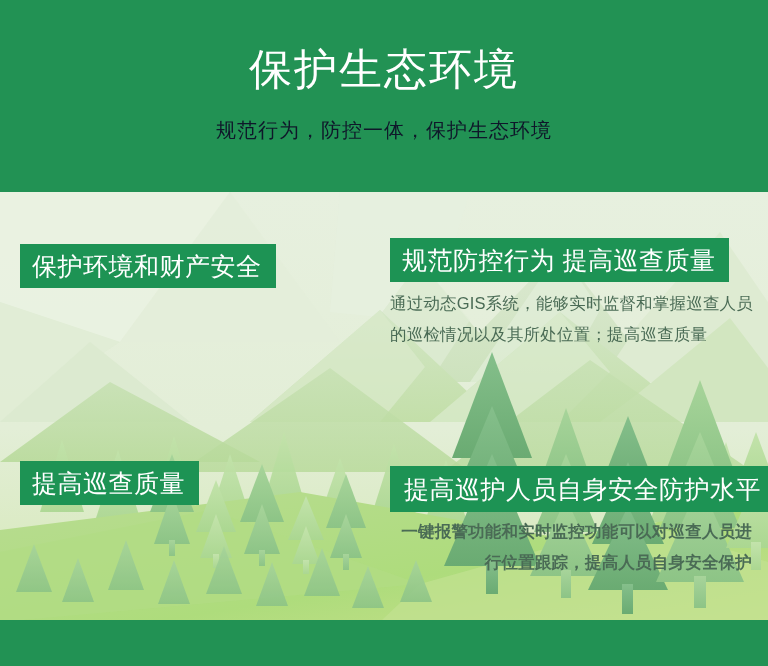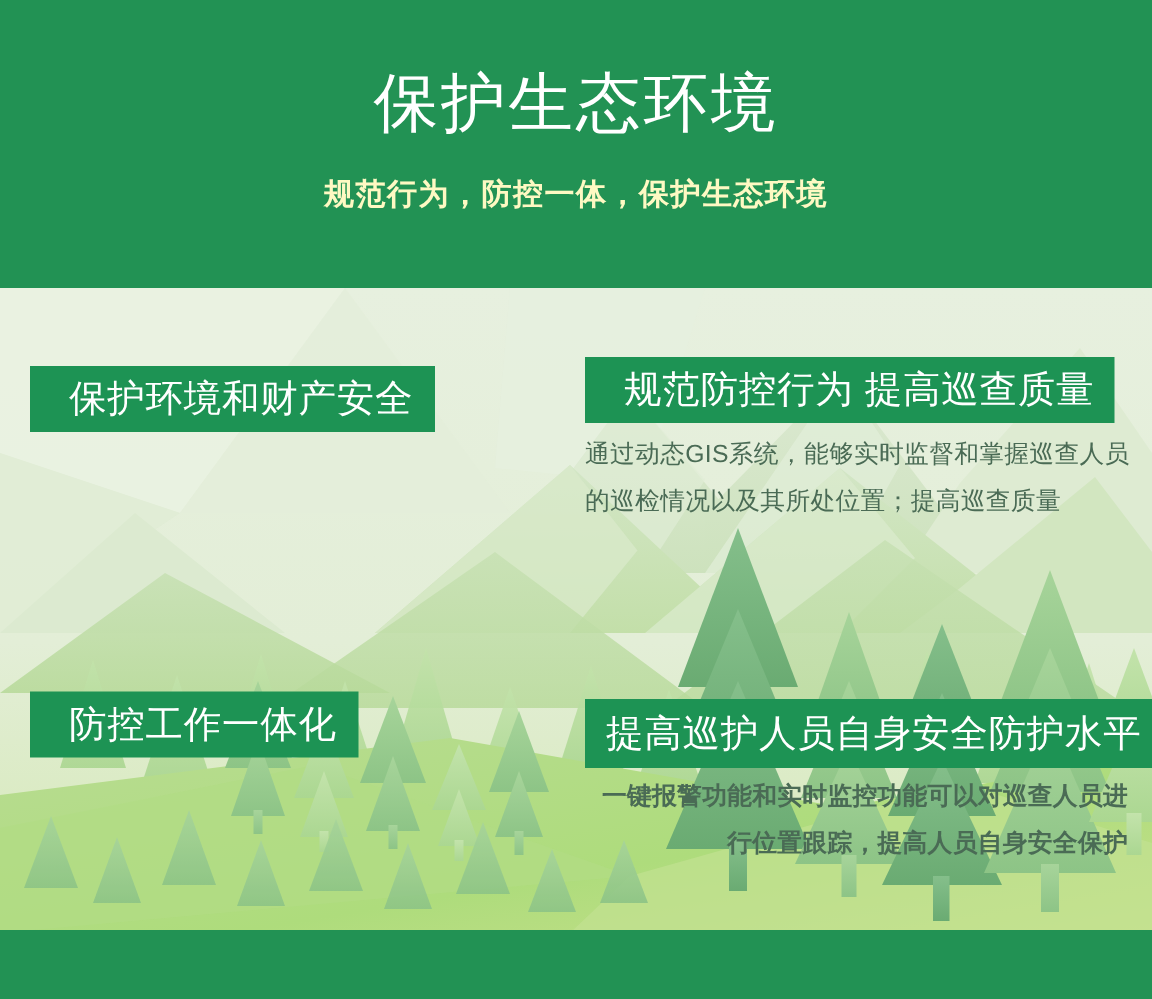--- a/index.html
+++ b/index.html
@@ -41,25 +41,25 @@
     letter-spacing: 2px;
     font-weight: 400;
     white-space: nowrap;
   }
   .header-subtitle {
     position: absolute;
     left: 0;
     top: 116px;
     width: 768px;
     text-align: center;
-    color: #fef9c3;
+    color: #0f172a;
     font-size: 20px;
     line-height: 28px;
     letter-spacing: 1px;
-    font-weight: 700;
+    font-weight: 400;
     white-space: nowrap;
   }
 
   
   .scene {
     position: absolute;
     left: 0;
     top: 192px;
     width: 768px;
     height: 430px;
@@ -96,21 +96,21 @@
     position: absolute;
   }
 
   .panel-heading {
     display: inline-block;
     background: #1d9354;
     color: #ffffff;
     font-size: 25px;
     line-height: 30px;
     font-weight: 400;
-    padding: 7px 14px 7px 26px;
+    padding: 7px 14px 7px 12px;
     white-space: nowrap;
     letter-spacing: 0.5px;
   }
 
   .panel-body {
     color: #4a6b55;
     font-size: 16.5px;
     line-height: 31px;
     letter-spacing: 0.2px;
     margin-top: 6px;
@@ -304,21 +304,21 @@
     <div class="panel p-tl">
       <div class="panel-heading">保护环境和财产安全</div>
     </div>
 
     <div class="panel p-tr">
       <div class="panel-heading">规范防控行为  提高巡查质量</div>
       <div class="panel-body">通过动态GIS系统，能够实时监督和掌握巡查人员的巡检情况以及其所处位置；提高巡查质量</div>
     </div>
 
     <div class="panel p-bl">
-      <div class="panel-heading">防控工作一体化</div>
+      <div class="panel-heading">提高巡查质量</div>
     </div>
 
     <div class="panel p-br">
       <div class="panel-heading">提高巡护人员自身安全防护水平</div>
       <div class="panel-body">一键报警功能和实时监控功能可以对巡查人员进行位置跟踪，提高人员自身安全保护</div>
     </div>
 
   </div>
 
 </div>

